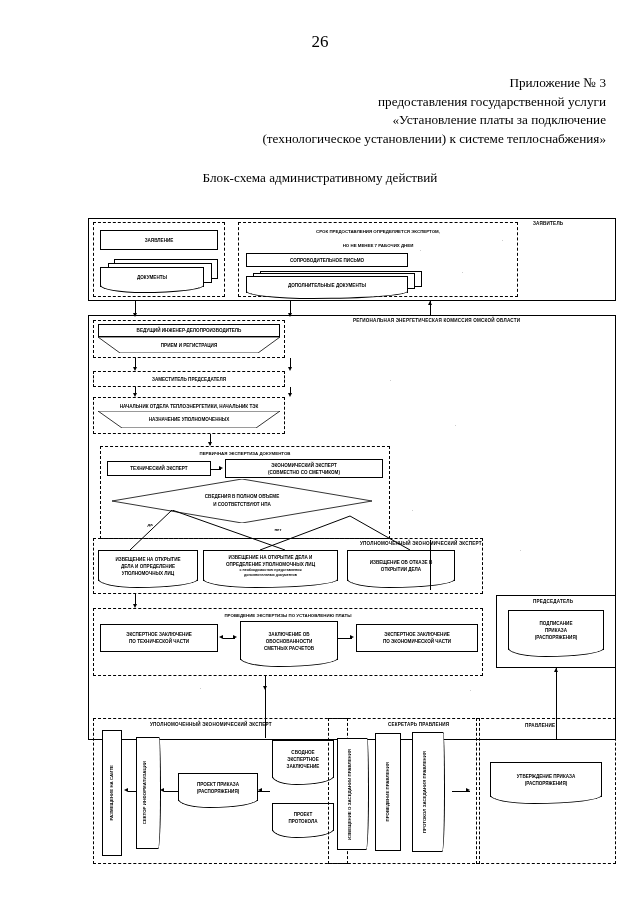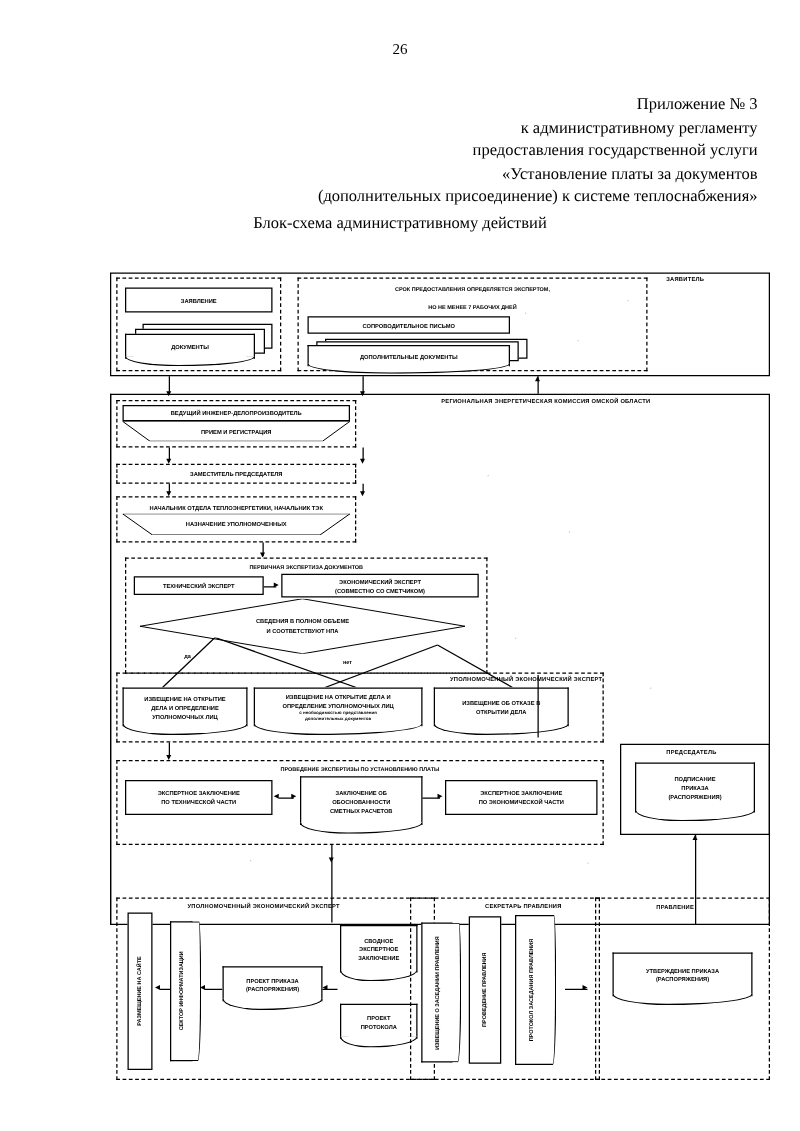--- a/index.html
+++ b/index.html
@@ -2,21 +2,21 @@
 <html><head>
 <meta charset="utf-8">
 <style>
   html,body{margin:0;padding:0;}
   body{
     width:640px;height:905px;background:#ffffff;
     font-family:"Liberation Serif", serif;color:#000;
     position:relative;overflow:hidden;
   }
   
-  .page-num{position:absolute;top:32px;left:0;width:640px;text-align:center;font-size:12px;}
+  .page-num{position:absolute;top:32px;left:0;width:640px;text-align:center;font-size:17px;}
   .appendix{position:absolute;top:62px;right:34px;width:520px;text-align:right;font-size:13.2px;line-height:18.6px;margin-top:12px;}
   .appendix div{white-space:nowrap;}
   .doc-title{position:absolute;top:168px;left:0;width:640px;text-align:center;font-size:13.2px;line-height:20px;}
   .doc-title div{white-space:nowrap;}
 
   
   #chart{position:absolute;left:0;top:210px;width:640px;height:660px;}
   #chart *{box-sizing:border-box;}
 
   .solidbox{position:absolute;border:1.2px solid #000;background:transparent;}
@@ -96,24 +96,23 @@
   .slant svg{display:block;}
   .speck{position:absolute;background:#bdbdbd;width:1px;height:1px;border-radius:50%;}
 </style>
 </head>
 <body>
 
 <div class="page-num">26</div>
 
 <div class="appendix">
   <div>Приложение № 3</div>
-  <div>к административному регламенту</div>
   <div>предоставления государственной услуги</div>
-  <div>«Установление платы за документов</div>
-  <div>(дополнительных присоединение) к системе теплоснабжения»</div>
+  <div>«Установление платы за подключение</div>
+  <div>(технологическое установлении) к системе теплоснабжения»</div>
 </div>
 
 <div class="doc-title">
   <div>Блок-схема  административному действий</div>
 </div>
 
 <div id="chart">
 
   <div class="solidbox" style="left:88px;top:8px;width:528px;height:83px;"></div>
   <div class="cap" style="left:533px;top:11px;">ЗАЯВИТЕЛЬ</div>

